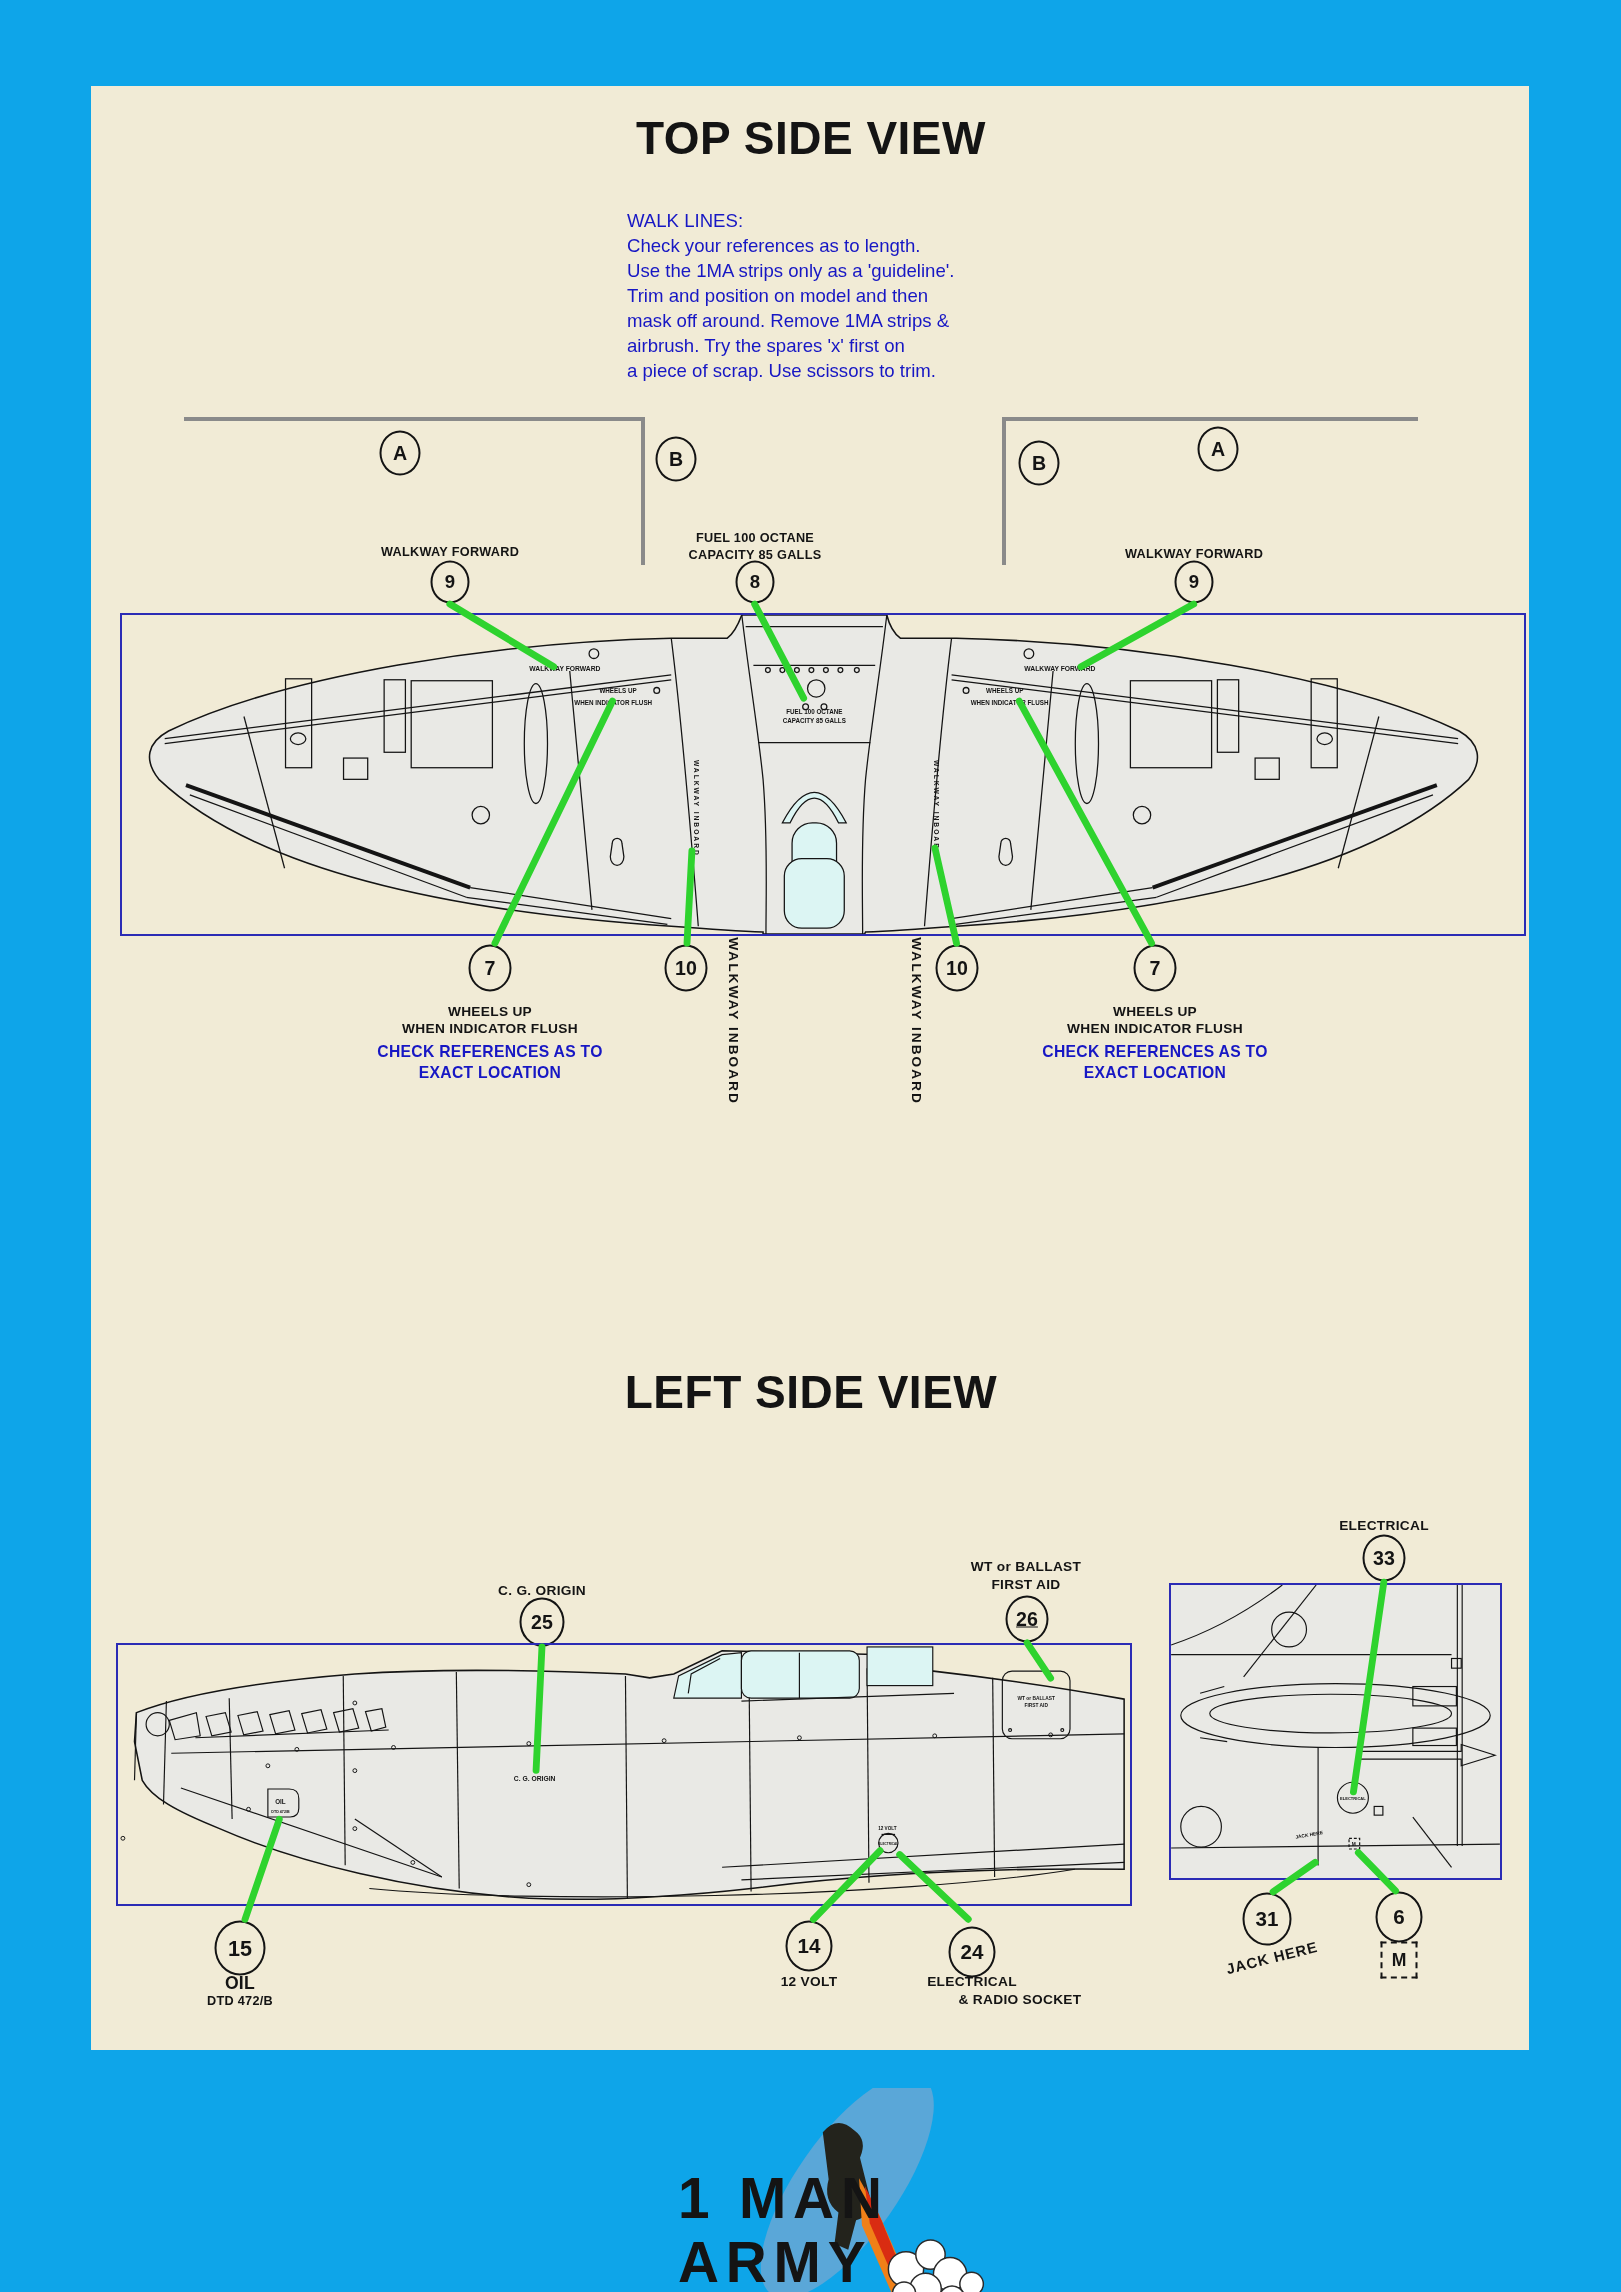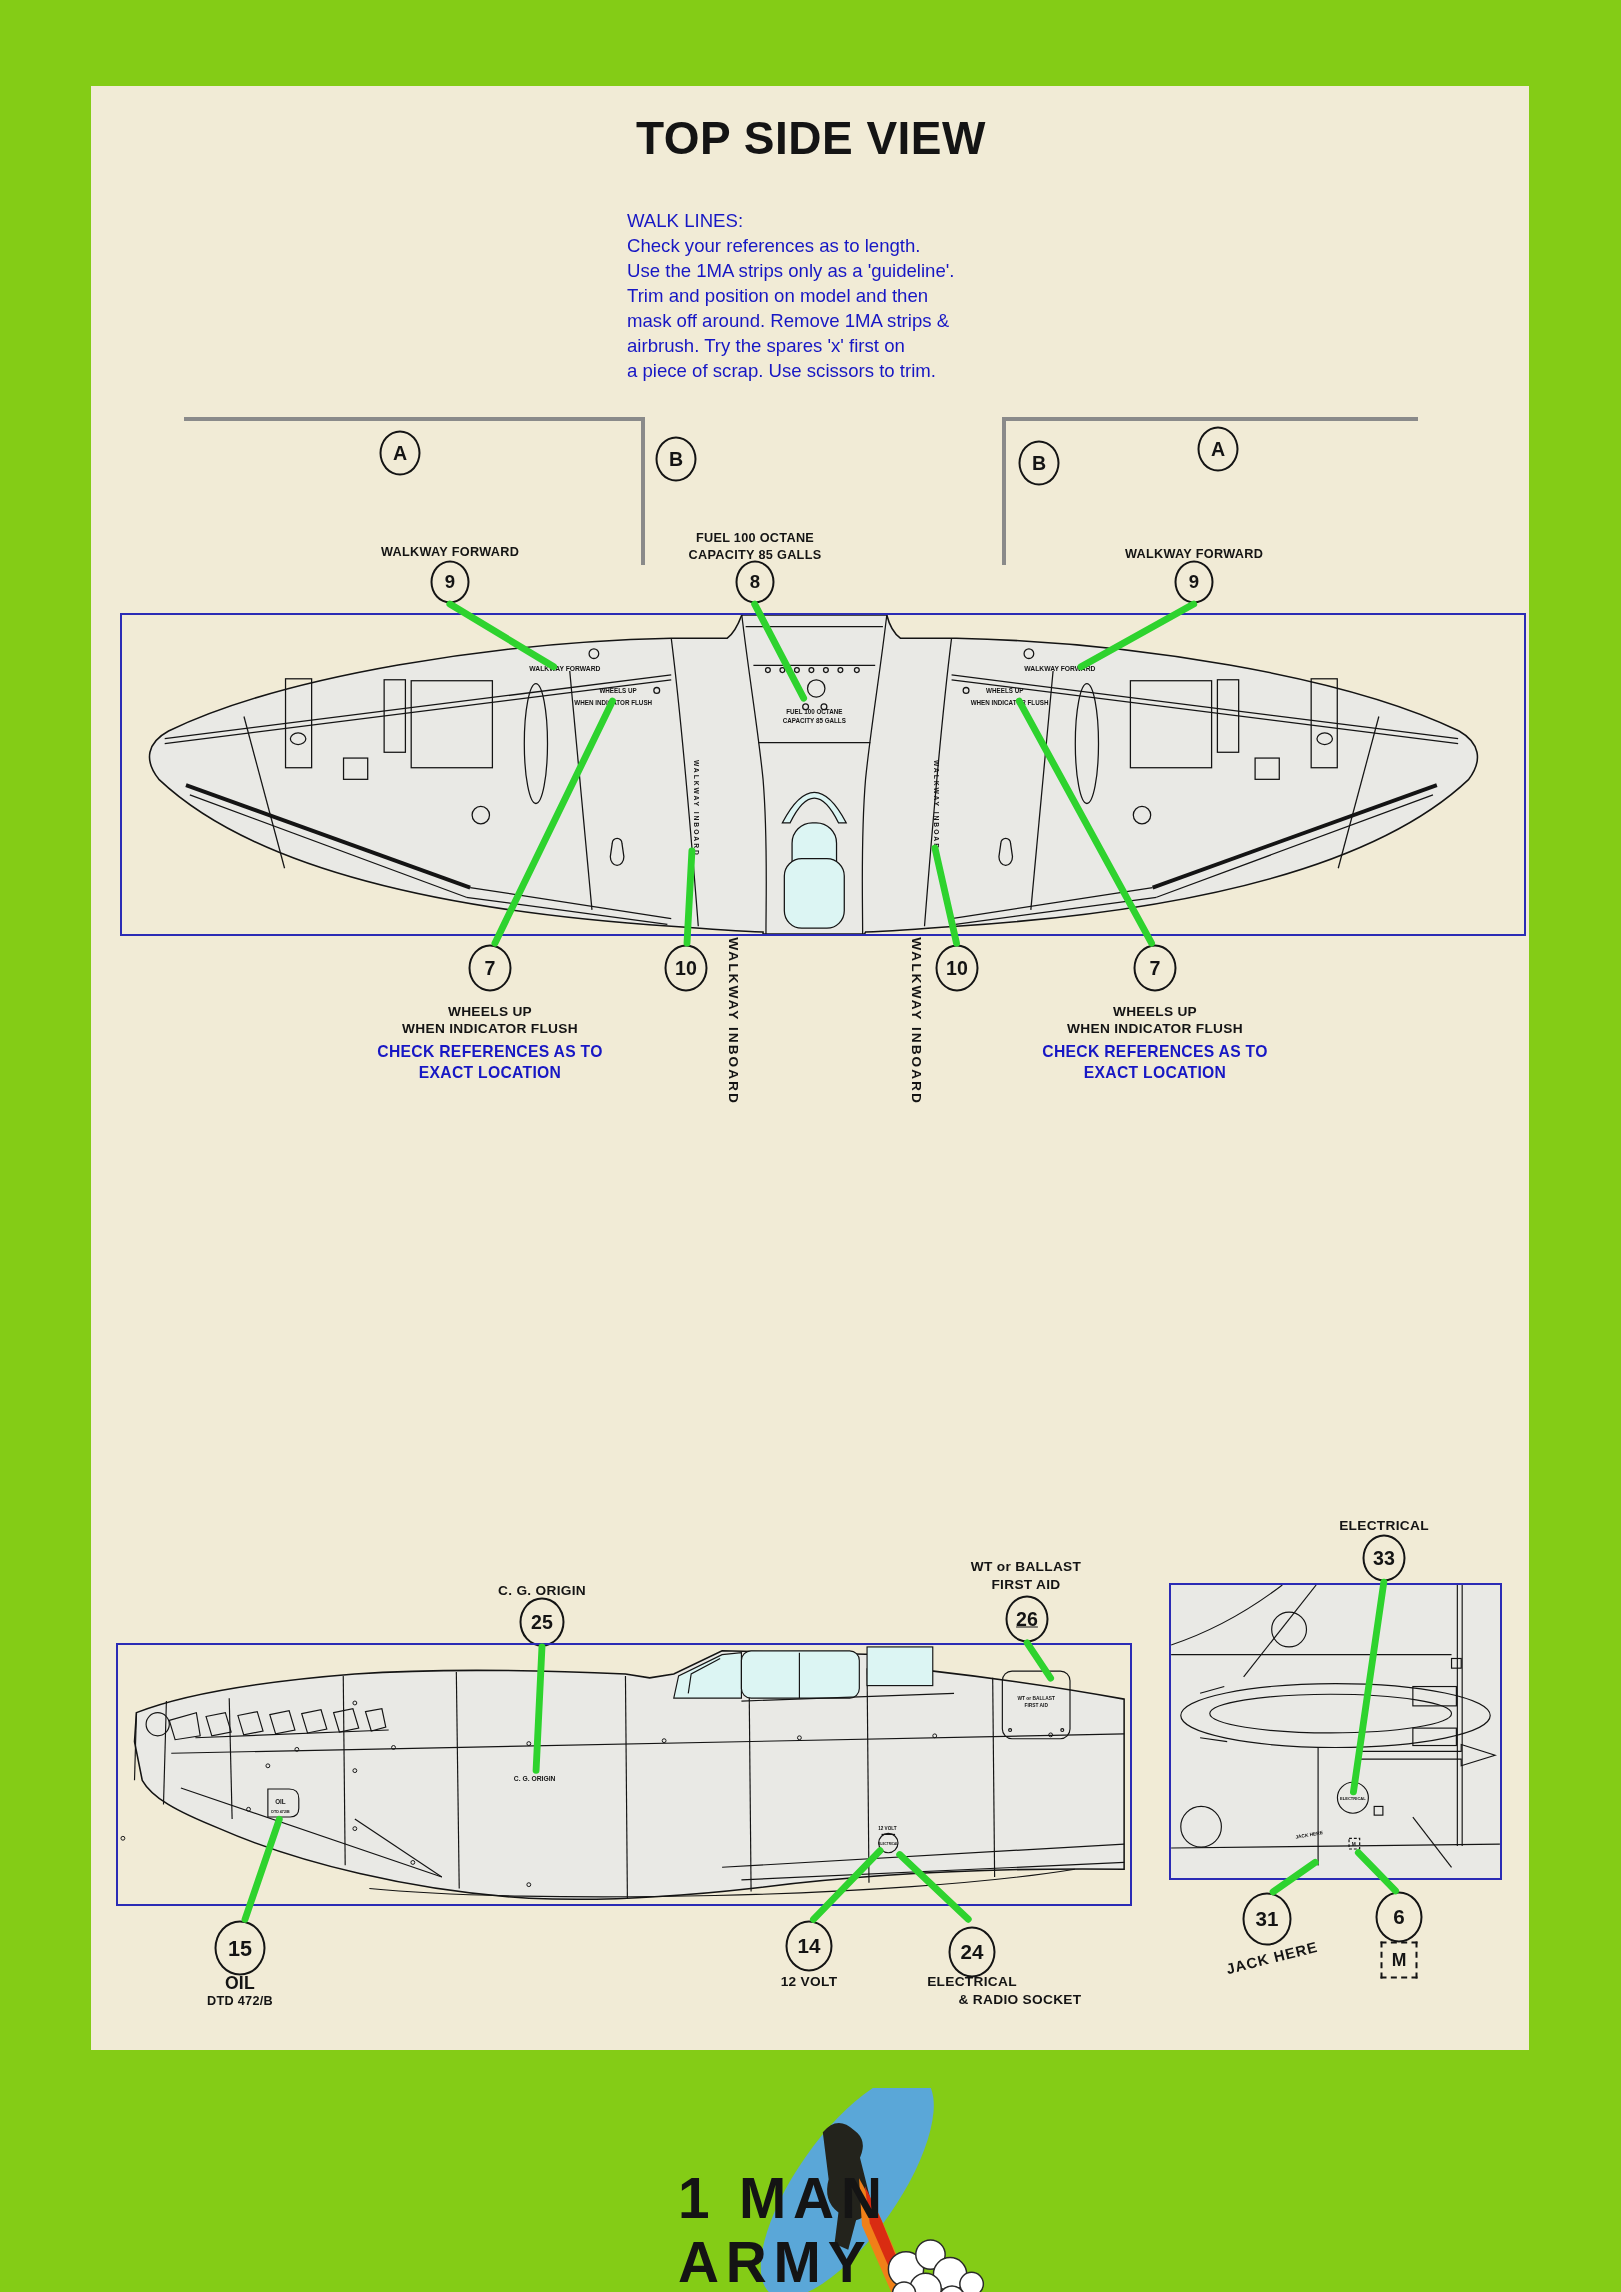--- a/index.html
+++ b/index.html
@@ -1,16 +1,16 @@
 <!DOCTYPE html>
 <html><head>
 <meta charset="utf-8">
 <style>
   html,body{margin:0;padding:0;background:#000;}
-  .page{position:relative;width:1621px;height:2293px;background:#84cc16;margin:0 auto;overflow:hidden;
+  .page{position:relative;width:1621px;height:2293px;background:#0ea5e9;margin:0 auto;overflow:hidden;
         font-family:"Liberation Sans",sans-serif;color:#141414;}
   .sheet{position:absolute;left:91px;top:86px;width:1438px;height:1964px;background:#f1ebd6;}
   .abs{position:absolute;}
   .t{position:absolute;transform:translate(-50%,-50%);font-weight:bold;white-space:nowrap;
      text-align:center;color:#141414;letter-spacing:0.3px;}
   .title{font-size:46px;letter-spacing:0.5px;}
   .blue{color:#1717c4;}
   .c{position:absolute;transform:translate(-50%,-50%);border:2.9px solid #141414;border-radius:50%;
      display:flex;align-items:center;justify-content:center;font-weight:bold;background:transparent;
      line-height:1;}
@@ -140,20 +140,21 @@
 
   <div class="vert" style="left:916px;top:1021px;">WALKWAY INBOARD</div>
   <div class="c" style="left:957px;top:968px;width:39px;height:43px;font-size:19.6px;">10</div>
 
   <div class="c" style="left:1155px;top:968px;width:39px;height:43px;font-size:19.6px;">7</div>
   <div class="t" style="left:1155px;top:1011px;font-size:13.7px;">WHEELS UP</div>
   <div class="t" style="left:1155px;top:1028px;font-size:13.7px;">WHEN INDICATOR FLUSH</div>
   <div class="t blue" style="left:1155px;top:1052px;font-size:15.7px;">CHECK REFERENCES AS TO</div>
   <div class="t blue" style="left:1155px;top:1073px;font-size:15.7px;">EXACT LOCATION</div>
 
+  <div class="t title" style="left:811px;top:1392px;">LEFT SIDE VIEW</div>
 
   <div class="t" style="left:1384px;top:1525px;font-size:13.7px;">ELECTRICAL</div>
   <div class="c" style="left:1384px;top:1558px;width:39px;height:43px;font-size:19.6px;">33</div>
 
   <div class="t" style="left:542px;top:1590px;font-size:13.7px;">C. G. ORIGIN</div>
   <div class="c" style="left:542px;top:1622px;width:41px;height:45px;font-size:19.6px;">25</div>
 
   <div class="t" style="left:1026px;top:1566px;font-size:13.7px;">WT or BALLAST</div>
   <div class="t" style="left:1026px;top:1584px;font-size:13.7px;">FIRST AID</div>
   <div class="c" style="left:1027px;top:1619px;width:39px;height:43px;font-size:19.6px;text-decoration:underline;">26</div>

